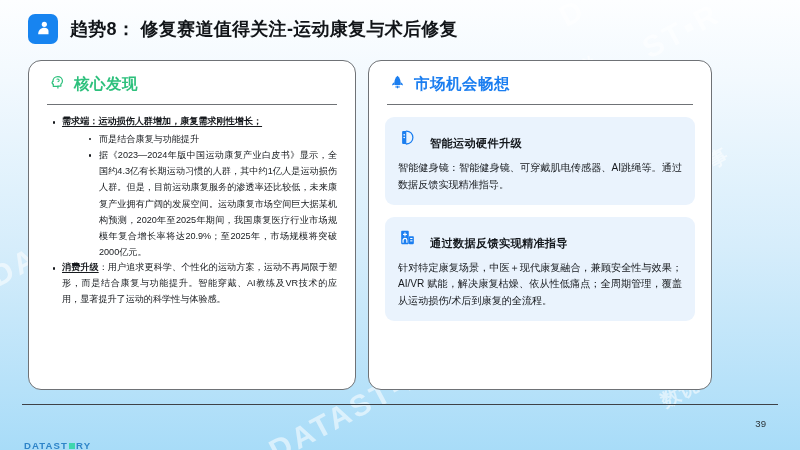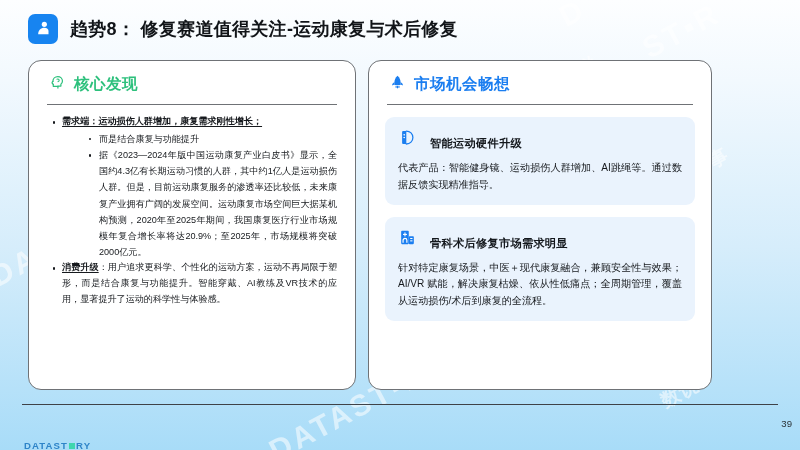--- a/index.html
+++ b/index.html
@@ -209,21 +209,21 @@
     margin: 0 1px;
   }
   .logo-sub {
     font-size: 6.4px;
     letter-spacing: 4.6px;
     color: #2e84c8;
     margin-top: 2px;
   }
   .page-num {
     position: absolute;
-    right: 8px;
+    right: 34px;
     top: 418px;
     font-size: 9.6px;
     color: #2b3338;
   }
 </style>
 </head>
 <body>
 
 <div class="slide">
 
@@ -303,37 +303,37 @@
           <span>
             <svg width="19" height="19" viewBox="0 0 24 24" aria-hidden="true">
               <path d="M10.5 3.8 L10.5 20.2 L6.4 20.2 C5.7 20.2 5.2 19.7 5.2 19 L5.2 5 C5.2 4.3 5.7 3.8 6.4 3.8 Z" fill="#1b7ef0"></path>
               <circle cx="7.8" cy="8.6" r="1.05" fill="#ffffff"></circle>
               <circle cx="7.8" cy="12" r="1.05" fill="#ffffff"></circle>
               <path d="M10.5 3.8 C15.3 3.8 18.8 7.4 18.8 12 C18.8 16.6 15.3 20.2 10.5 20.2" fill="none" stroke="#1b7ef0" stroke-width="1.6" stroke-linecap="round"></path>
             </svg>
           </span>
           <span class="sub-title">智能运动硬件升级</span>
         </div>
-        <div class="sub-body">代表产品：智能健身镜、运动损伤人群增加、AI跳绳等。通过数据反馈实现精准指导。</div>
+        <div class="sub-body">智能健身镜：智能健身镜、可穿戴肌电传感器、AI跳绳等。通过数据反馈实现精准指导。</div>
       </div>
 
       <div class="subcard">
         <div class="sub-head">
           <span>
             <svg width="19" height="19" viewBox="0 0 24 24" aria-hidden="true">
               <rect x="4" y="3.6" width="9.6" height="16.8" rx="1" fill="#1b7ef0"></rect>
               <rect x="13.6" y="10.4" width="6.4" height="10" rx="1" fill="#1b7ef0"></rect>
               <rect x="8.1" y="5.6" width="1.4" height="5" fill="#ffffff"></rect>
               <rect x="6.3" y="7.4" width="5" height="1.4" fill="#ffffff"></rect>
               <path d="M6.4 18.6 L6.4 15.6 C6.4 14.2 7.5 13.2 8.8 13.2 C10.1 13.2 11.2 14.2 11.2 15.6 L11.2 18.6" fill="none" stroke="#ffffff" stroke-width="1.5"></path>
               <rect x="15.4" y="12.6" width="2.9" height="1.3" fill="#ffffff"></rect>
               <rect x="15.4" y="15.6" width="2.9" height="1.3" fill="#ffffff"></rect>
             </svg>
           </span>
-          <span class="sub-title">骨科术后修复市场需求明显</span>
+          <span class="sub-title">通过数据反馈实现精准指导</span>
         </div>
         <div class="sub-body">针对特定康复场景，中医＋现代康复融合，兼顾安全性与效果；AI/VR 赋能，解决康复枯燥、依从性低痛点；全周期管理，覆盖从运动损伤/术后到康复的全流程。</div>
       </div>
     </div>
   </div>
 
   <div class="footer-line"></div>
   <div class="logo">
     <div class="logo-main">
       <span>DATAST</span>

